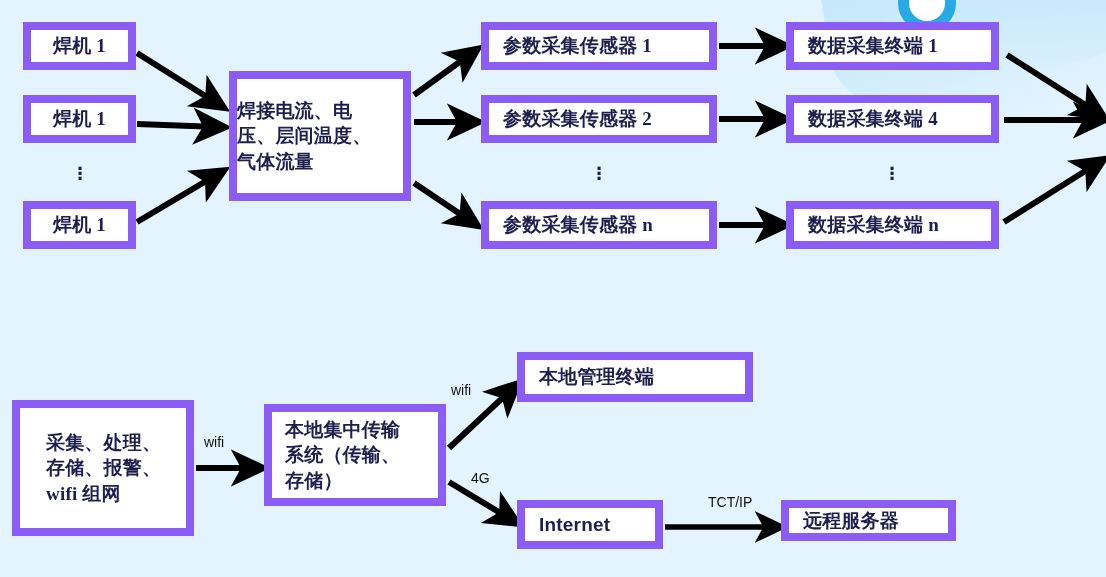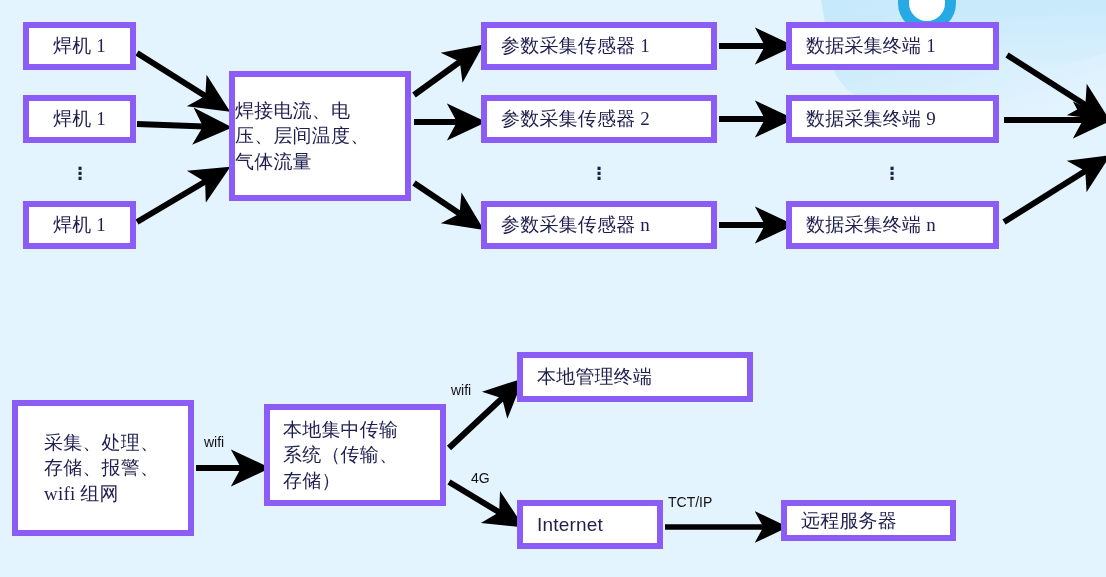--- a/index.html
+++ b/index.html
@@ -53,30 +53,31 @@
     border: 11px solid #27a9e6;
     background: #ffffff;
     box-sizing: border-box;
     pointer-events: none;
   }
 
   
   .node {
     position: absolute;
     background: #ffffff;
-    border: 6px solid #8b5cf6;
+    border: 8px solid #8b5cf6;
     box-sizing: border-box;
     display: flex;
     align-items: center;
     color: #1f1f4f;
     font-size: 19px;
     line-height: 1.34;
     white-space: pre-line;
     padding-left: 14px;
     letter-spacing: .2px;
+    font-weight: bold;
   }
   .node.center-text {
     justify-content: center;
     padding-left: 0;
   }
   .node.multiline {
     align-items: center;
   }
   .node-label {
     display: block;
@@ -227,21 +228,21 @@
       <span>.</span>
   </div>
   <div class="node" style="left:481px; top:201px; width:236px; height:48px;">
     <span class="node-label">参数采集传感器 n</span>
   </div>
 
   <div class="node" style="left:786px; top:22px; width:213px; height:48px;">
     <span class="node-label">数据采集终端 1</span>
   </div>
   <div class="node" style="left:786px; top:95px; width:213px; height:48px;">
-    <span class="node-label">数据采集终端 9</span>
+    <span class="node-label">数据采集终端 4</span>
   </div>
   <div class="vdots" style="left:867px; top:160px; width:50px;">
     <span>.</span>
       <span>.</span>
       <span>.</span>
   </div>
   <div class="node" style="left:786px; top:201px; width:213px; height:48px;">
     <span class="node-label">数据采集终端 n</span>
   </div>
 
@@ -269,15 +270,15 @@
   <div class="node" style="left:781px; top:500px; width:175px; height:41px;">
     <span class="node-label">远程服务器</span>
   </div>
 
   <div class="edge-label" style="left:204px; top:434px;">wifi</div>
 
   <div class="edge-label" style="left:451px; top:382px;">wifi</div>
 
   <div class="edge-label" style="left:471px; top:470px;">4G</div>
 
-  <div class="edge-label" style="left:668px; top:494px;text-align:center;">TCT/IP</div>
+  <div class="edge-label" style="left:708px; top:494px;text-align:center;">TCT/IP</div>
 
 </div>
 
 </body></html>

